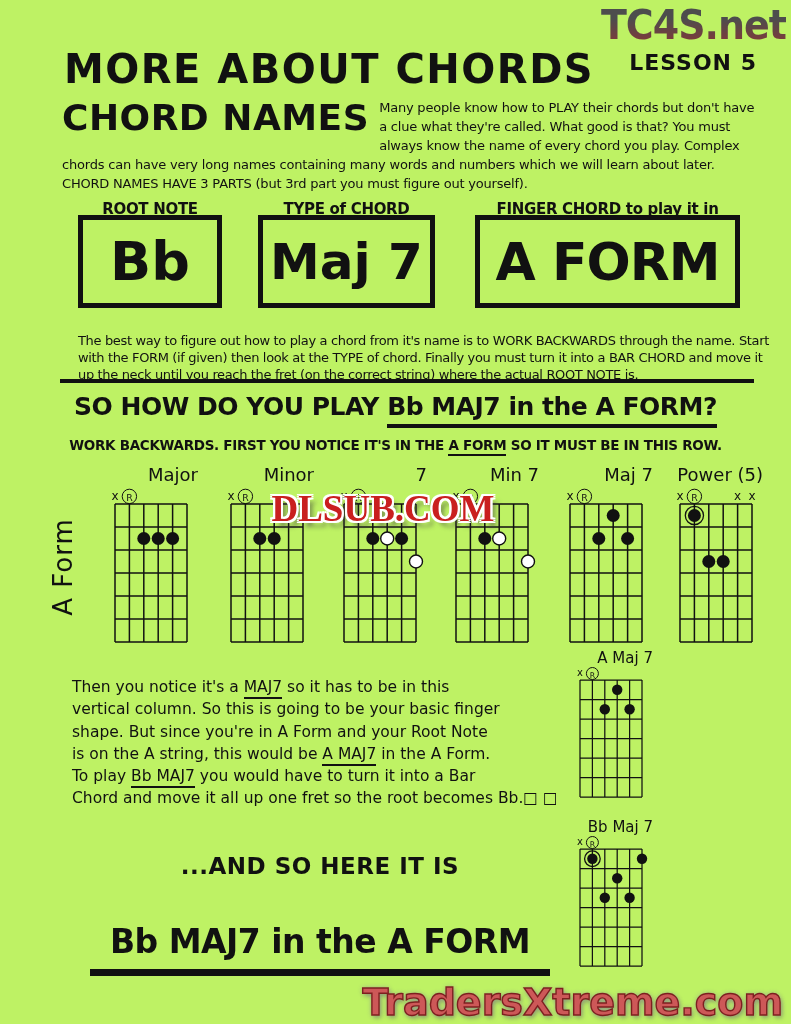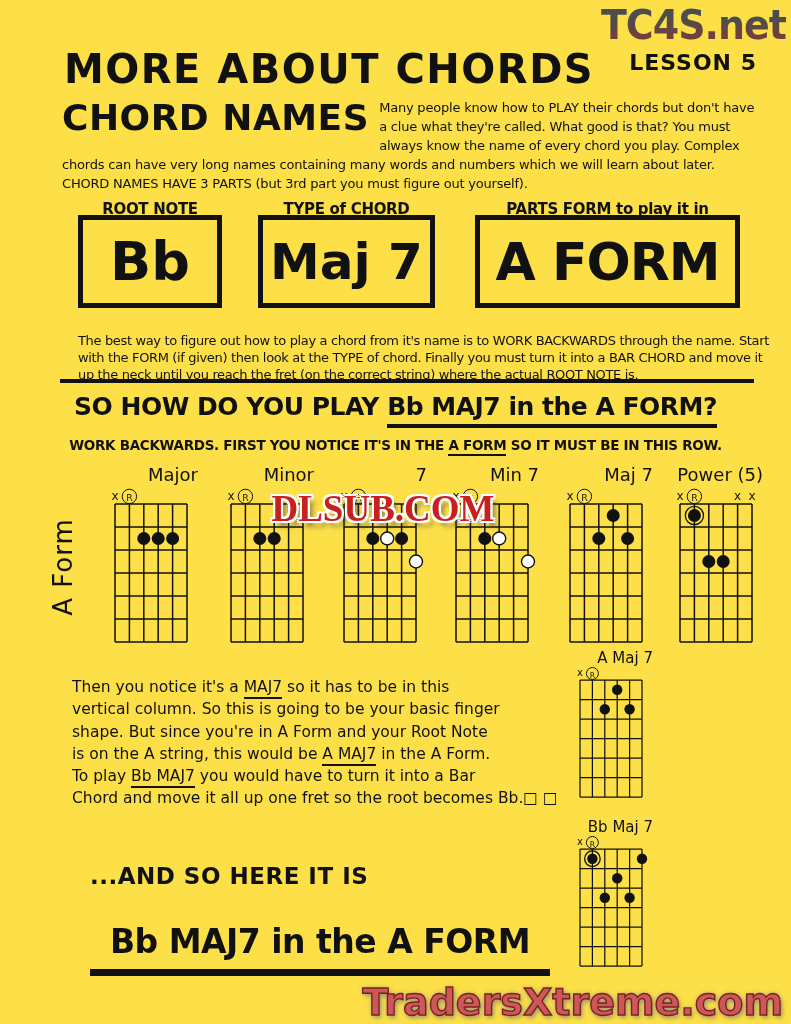--- a/index.html
+++ b/index.html
@@ -1,17 +1,17 @@
 <!DOCTYPE html>
 <html style="--ink: #111111; --watermark-red: #c91f1f; --traders-fill: #cd5858; --traders-outline: #7d1f1f; --logo-top: #4d4d4d; --logo-bottom: #7d3b3b;"><head>
 <meta charset="utf-8">
 <style>
   html,body{margin:0;padding:0;background:#e8e8e8;}
   .page{
-    position:relative;width:791px;height:1024px;background:#fde047;
+    position:relative;width:791px;height:1024px;background:#bef264;
     margin:0 auto;overflow:hidden;
     font-family:"DejaVu Sans",sans-serif;color:var(--ink,#111);
   }
   
   .tc4s{
     position:absolute;top:6px;right:5px;
     font-size:38px;font-weight:800;letter-spacing:-1px;line-height:1;
     background:linear-gradient(var(--logo-top,#4d4d4d) 35%,var(--logo-bottom,#7d3b3b) 90%);
     -webkit-background-clip:text;background-clip:text;
     -webkit-text-fill-color:transparent;color:transparent;
@@ -54,21 +54,21 @@
     text-shadow:
       -2px -2px 0 #fff, 2px -2px 0 #fff, -2px 2px 0 #fff, 2px 2px 0 #fff,
       -2px 0 0 #fff, 2px 0 0 #fff, 0 -2px 0 #fff, 0 2px 0 #fff,
       5px 6px 4px rgba(60,60,60,0.5);
   }
   
   .expl{position:absolute;left:72px;top:676px;font-size:15.5px;line-height:22.3px;}
   .expl div{white-space:nowrap;}
   .expl .u{border-bottom:2px solid var(--ink,#111);padding-bottom:1px;}
   
-  .concl-intro{position:absolute;left:90px;top:853px;width:460px;font-size:23px;font-weight:800;letter-spacing:0.5px;white-space:nowrap;margin-top:10px;}
+  .concl-intro{position:absolute;left:90px;top:853px;width:460px;text-align:center;font-size:23px;font-weight:800;letter-spacing:0.5px;white-space:nowrap;}
   .concl-main{
     position:absolute;left:90px;top:922px;width:460px;text-align:center;
     font-size:33px;font-weight:800;letter-spacing:-0.5px;white-space:nowrap;
     border-bottom:7px solid var(--ink,#111);padding-bottom:8px;
   }
   .traders{
     position:absolute;right:8px;top:980px;font-size:38px;font-weight:800;white-space:nowrap;
     color:var(--traders-fill,#cd5858);cursor:pointer;letter-spacing:0px;
     -webkit-text-stroke:1.4px var(--traders-outline,#7d1f1f);
     text-shadow:0 0 5px rgba(150,150,150,0.9), 2px 3px 4px rgba(100,100,100,0.5);
@@ -83,21 +83,21 @@
   <div class="lesson">LESSON 5</div>
   <h1 class="title">MORE ABOUT CHORDS</h1>
 
   <div class="cn-block">
     <span class="cn-head">CHORD NAMES</span>
     <span class="cn-body">Many people know how to PLAY their chords but don't have a clue what they're called. What good is that? You must always know the name of every chord you play. Complex chords can have very long names containing many words and numbers which we will learn about later. CHORD NAMES HAVE 3 PARTS (but 3rd part you must figure out yourself).</span>
   </div>
 
   <div class="part-label pl1">ROOT NOTE</div>
   <div class="part-label pl2">TYPE of CHORD</div>
-  <div class="part-label pl3">PARTS FORM to play it in</div>
+  <div class="part-label pl3">FINGER CHORD to play it in</div>
   <div class="part-box pb1">Bb</div>
   <div class="part-box pb2">Maj 7</div>
   <div class="part-box pb3">A FORM</div>
 
   <p class="wb">The best way to figure out how to play a chord from it's name is to WORK BACKWARDS through the name. Start with the FORM (if given) then look at the TYPE of chord. Finally you must turn it into a BAR CHORD and move it up the neck until you reach the fret (on the correct string) where the actual ROOT NOTE is.</p>
   <div class="divider"></div>
 
   <div class="headline"><span>SO HOW DO YOU PLAY </span><span class="u">Bb MAJ7 in the A FORM?</span></div>
   <div class="subline"><span>WORK BACKWARDS. FIRST YOU NOTICE IT'S IN THE </span><span class="u">A FORM</span><span> SO IT MUST BE IN THIS ROW.</span></div>
 

